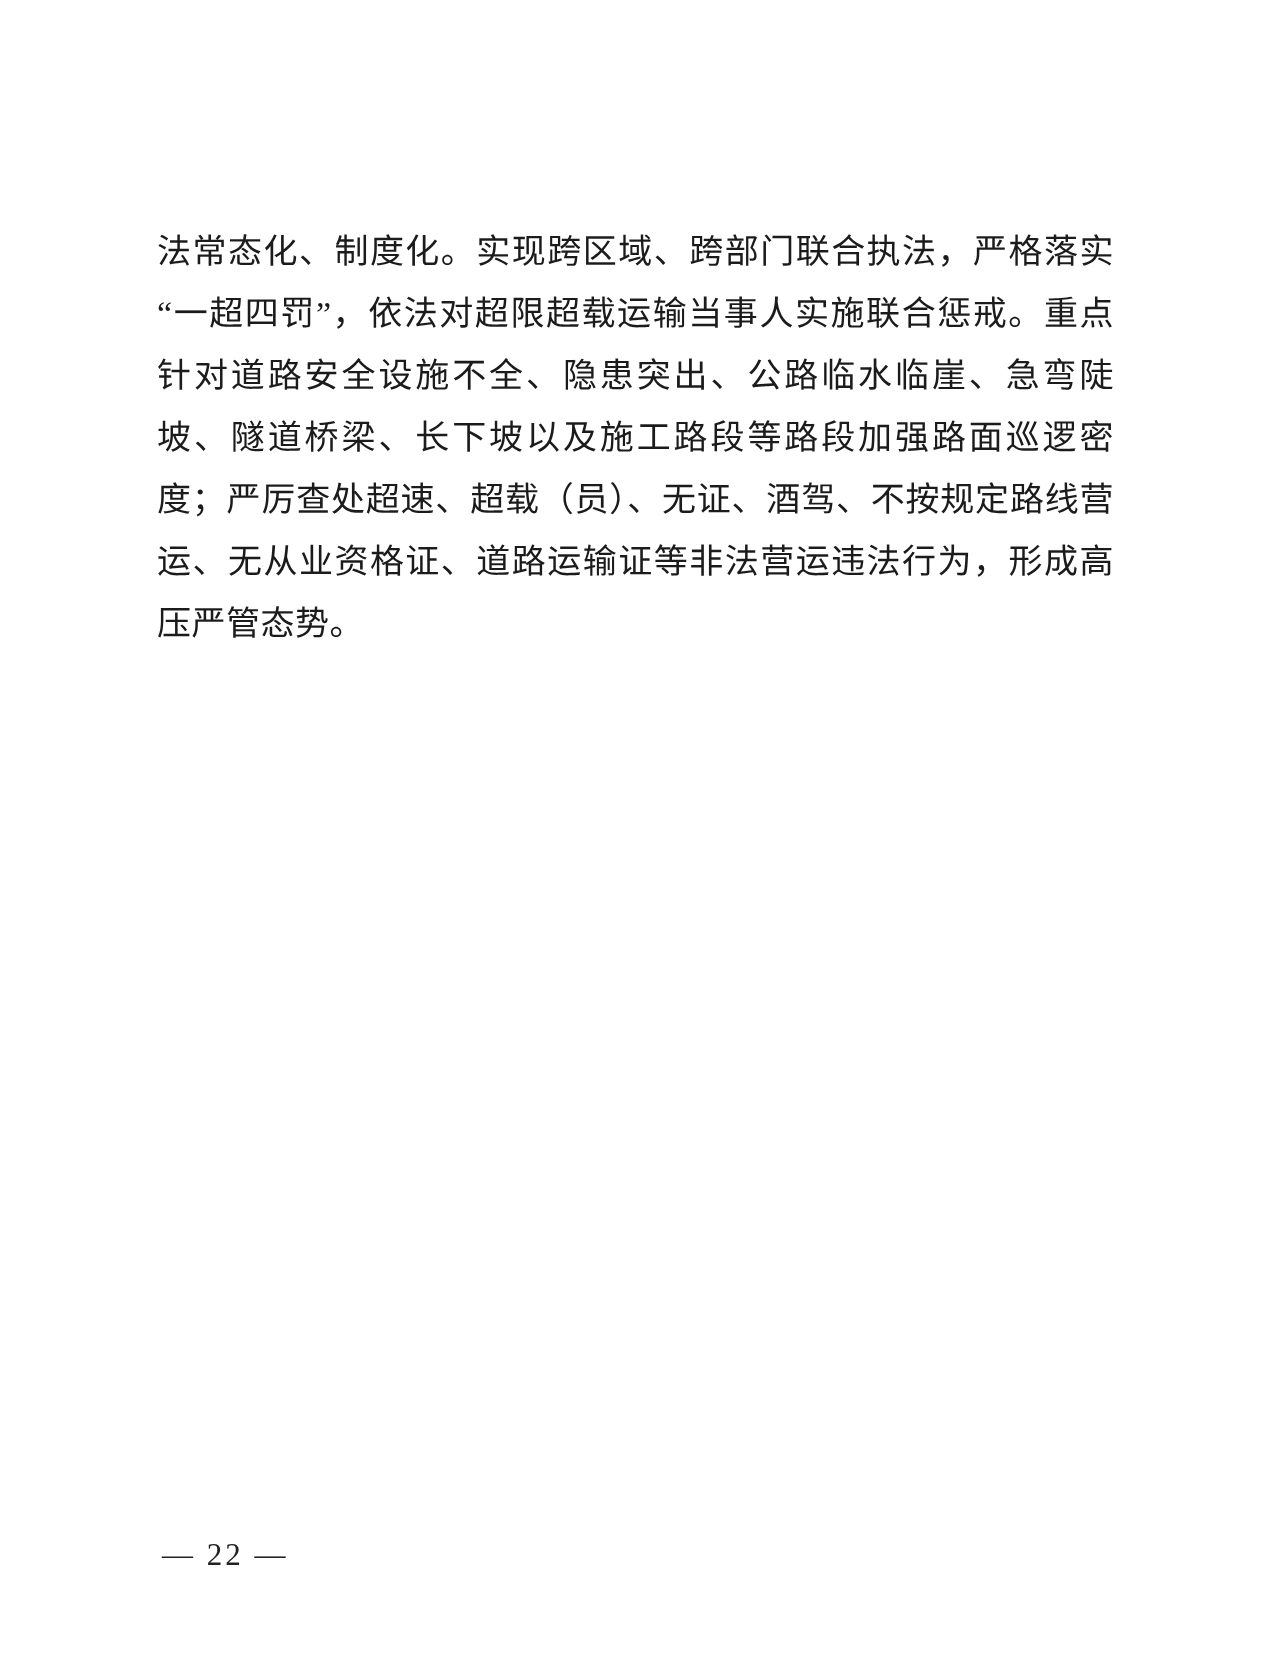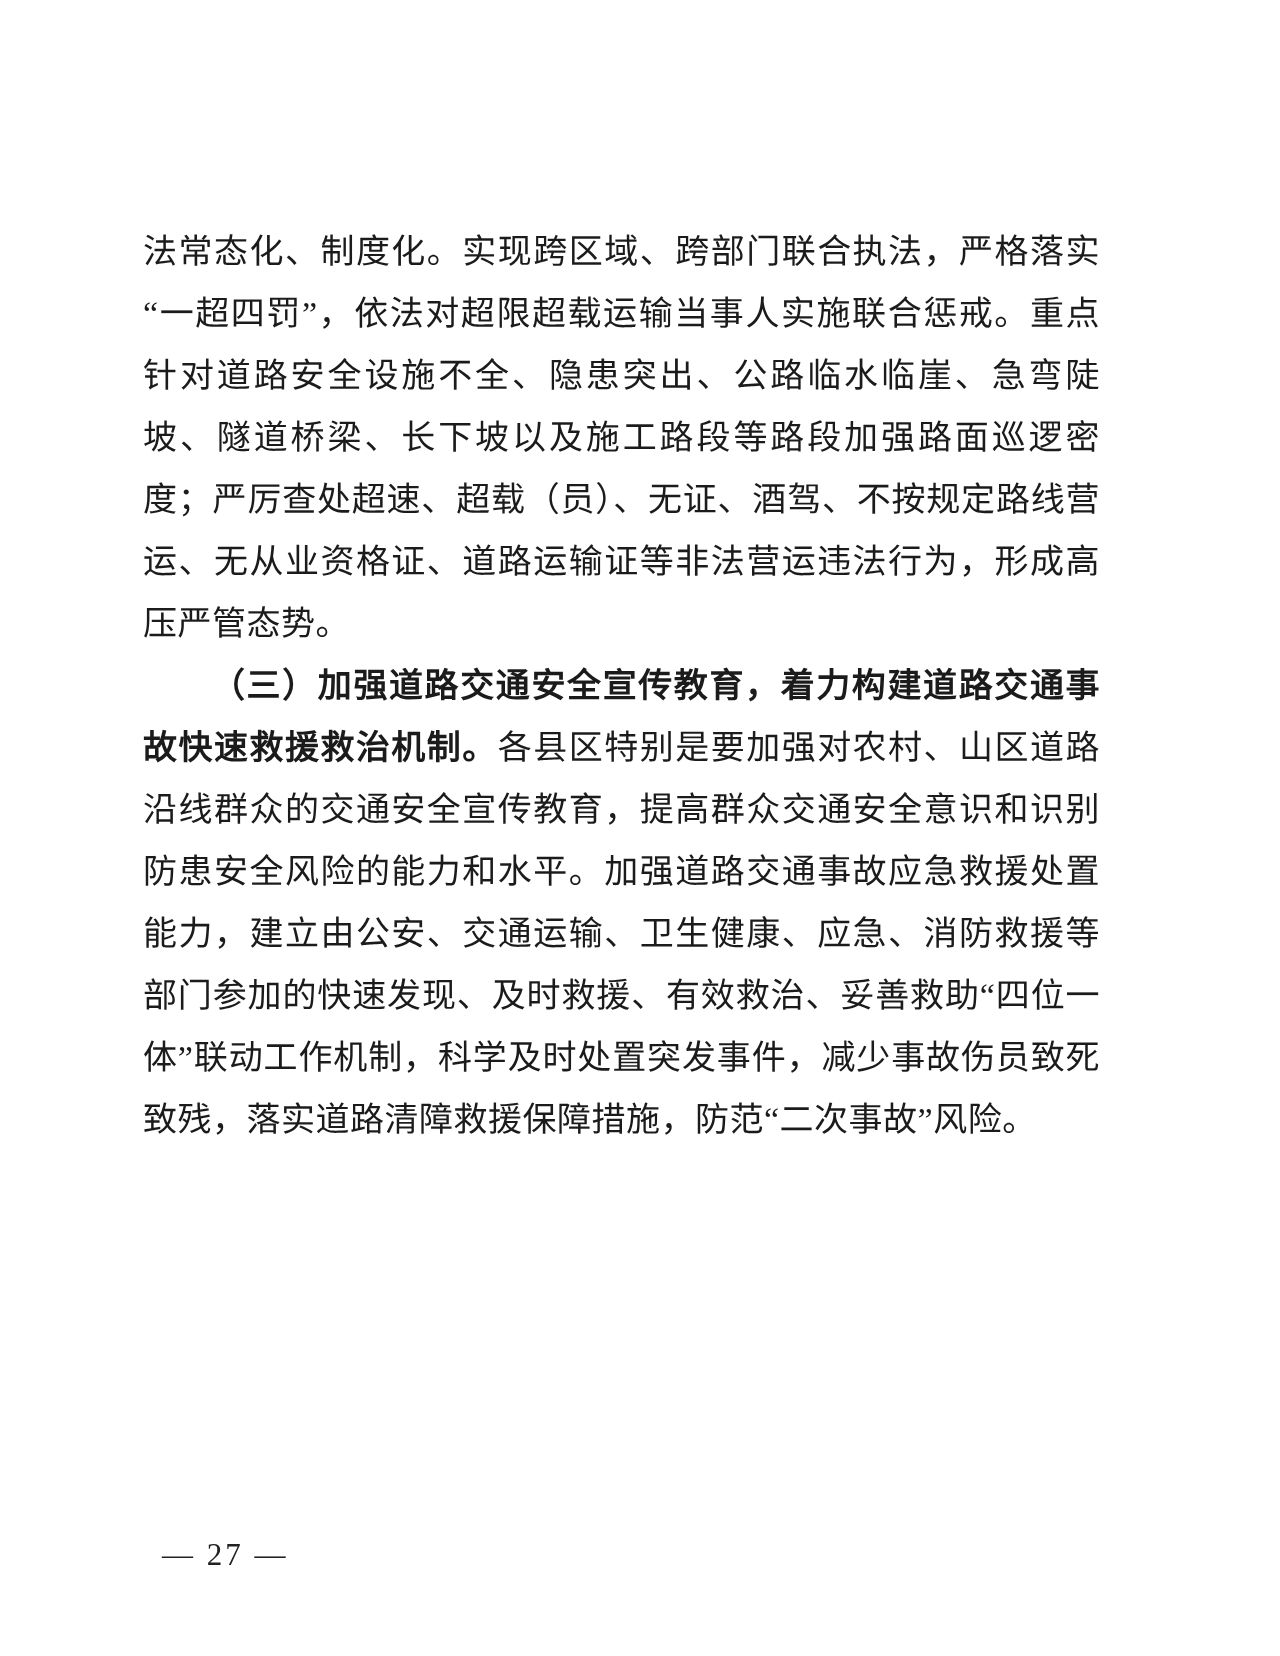--- a/index.html
+++ b/index.html
@@ -11,21 +11,21 @@
     position: relative;
     width: 1280px;
     height: 1656px;
     background: #ffffff;
     overflow: hidden;
     font-family: "Liberation Serif", "DejaVu Serif", serif;
     color: #1b1b1b;
   }
   .content {
     position: absolute;
-    left: 143px;
+    left: 157px;
     top: 221px;
     width: 957px;
   }
   .para {
     margin: 0;
     font-size: 34px;
     line-height: 62px;
     letter-spacing: 0.5px;
     text-align: justify;
     text-justify: inter-ideograph;
@@ -49,19 +49,18 @@
   }
 </style>
 </head>
 <body>
 
 <div class="page">
   <div class="content">
 
     <p class="para"><span>法常态化、制度化。实现跨区域、跨部门联合执法，严格落实“一超四罚”，依法对超限超载运输当事人实施联合惩戒。重点针对道路安全设施不全、隐患突出、公路临水临崖、急弯陡坡、隧道桥梁、长下坡以及施工路段等路段加强路面巡逻密度；严厉查处超速、超载（员）、无证、酒驾、不按规定路线营运、无从业资格证、道路运输证等非法营运违法行为，形成高压严管态势。</span></p>
 
-    <p class="para indent"><b>（三）加强道路交通安全宣传教育，着力构建道路交通事故快速救援救治机制。</b><span>各县区特别是要加强对农村、山区道路沿线群众的交通安全宣传教育，提高群众交通安全意识和识别防患安全风险的能力和水平。加强道路交通事故应急救援处置能力，建立由公安、交通运输、卫生健康、应急、消防救援等部门参加的快速发现、及时救援、有效救治、妥善救助“四位一体”联动工作机制，科学及时处置突发事件，减少事故伤员致死致残，落实道路清障救援保障措施，防范“二次事故”风险。</span></p>
 
 
   </div>
 
-  <div class="footer">— 27 —</div>
+  <div class="footer">— 22 —</div>
 </div>
 
 </body></html>

